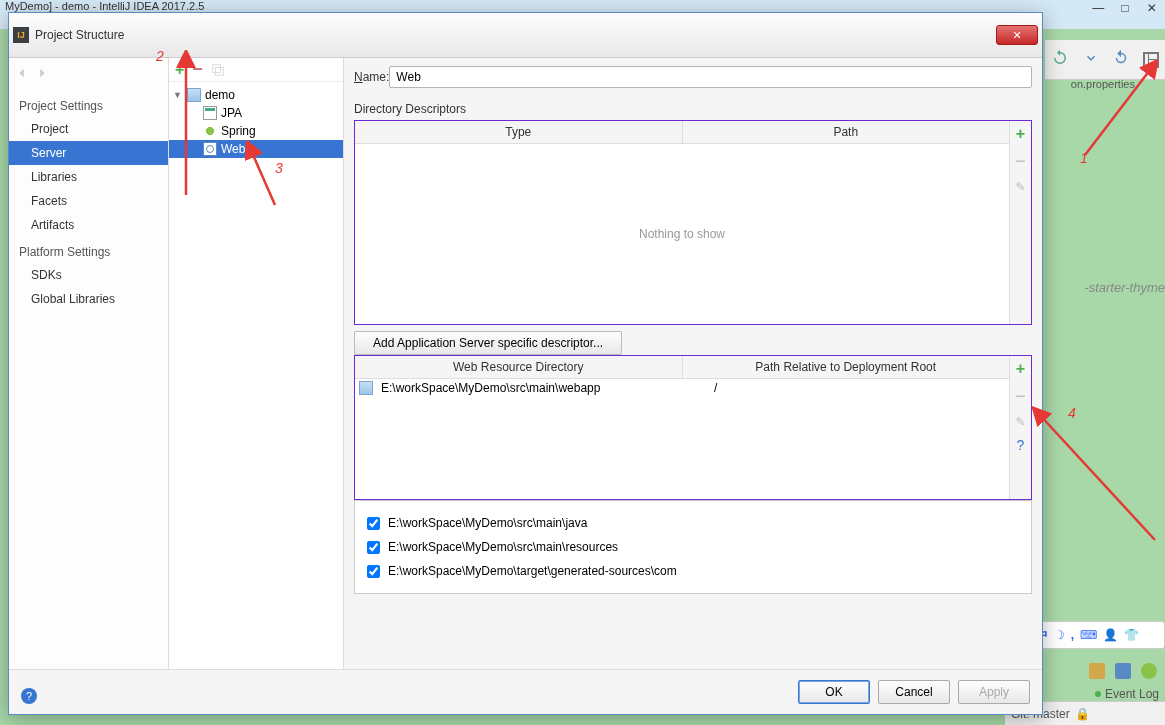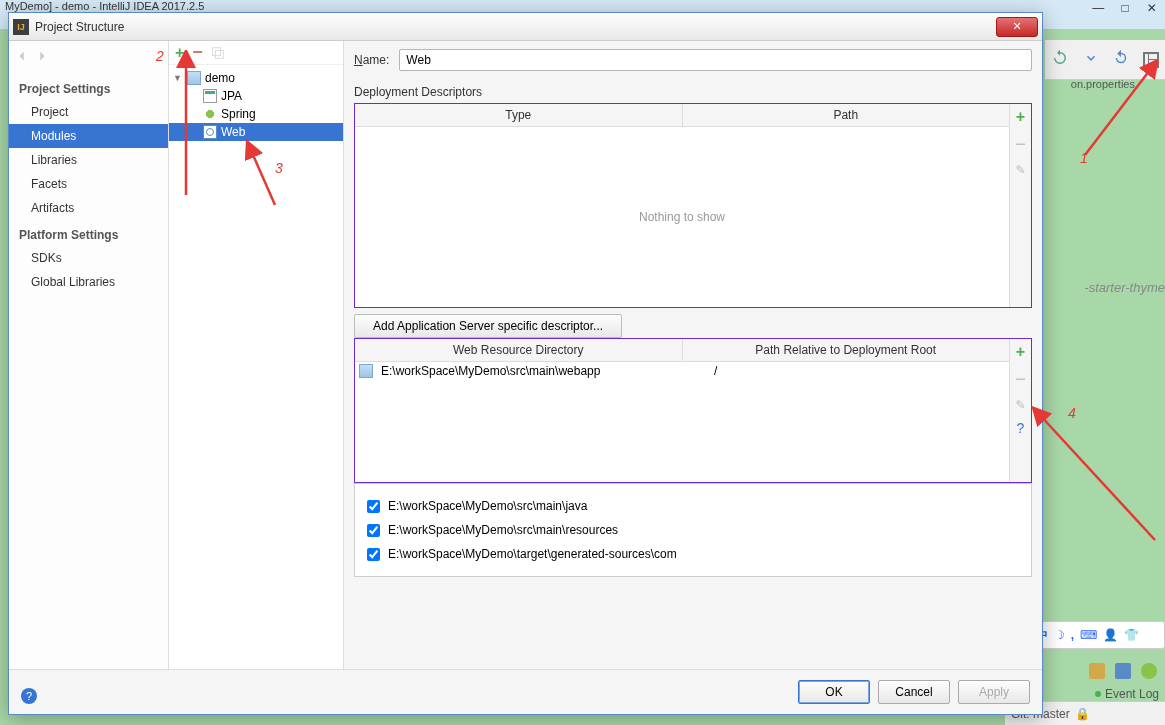--- a/index.html
+++ b/index.html
@@ -17,30 +17,30 @@
 .bg-status { position: absolute; bottom: 0; right: 0; height: 24px; width: 160px; background: #f0f0f0; display: flex; align-items: center; gap: 6px; padding: 0 6px; font-size: 11px; color: #555; border-top: 1px solid #ccc;}
 .bg-eventlog { position: absolute; bottom: 24px; right: 6px; font-size: 11px; color: #555; display:flex; align-items:center; gap:4px;justify-content:flex-end;}
 .bg-eventlog .dot { width:6px;height:6px;border-radius:50%;background:#4caf50; }
 .bg-righticons { position: absolute; bottom: 46px; right: 8px; display: flex; gap: 10px; }
 .bg-righticons span { width: 16px; height: 16px; display:inline-block; }
 .bg-ime { position: absolute; bottom: 76px; right: 0; width: 160px; height: 28px; background: #fff; border: 1px solid #ccc; border-radius: 3px; display:flex; align-items:center; gap:6px; padding:0 6px; }
 .bg-ime .s { width:18px;height:18px;background:#e53935;color:#fff;border-radius:3px;display:flex;align-items:center;justify-content:center;font-weight:bold;font-size:13px;}
 
 
 .dialog { position: absolute; top: 12px; left: 8px; width: 1035px; height: 703px; background: #f5f5f5; border: 1px solid #5a8ac6; box-shadow: 0 4px 20px rgba(0,0,0,0.3); display: flex; flex-direction: column; }
-.titlebar { height: 28px; background: linear-gradient(#fdfdfd, #e8e8e8); display: flex; align-items: center; padding: 0 4px; border-bottom: 1px solid #ccc; }
+.titlebar { height: 45px; background: linear-gradient(#fdfdfd, #e8e8e8); display: flex; align-items: center; padding: 0 4px; border-bottom: 1px solid #ccc; }
 .titlebar .ij { width: 16px; height: 16px; background: #3c3f41; color: #f0a732; font-size: 9px; font-weight: bold; display: flex; align-items: center; justify-content: center; margin-right: 6px; }
 .titlebar .title { flex: 1; color: #333; }
 .titlebar .closebtn { width: 42px; height: 20px; background: linear-gradient(#e57373,#c62828); border: 1px solid #a01818; border-radius: 3px; color: #fff; display: flex; align-items: center; justify-content: center; font-size: 11px; }
 
 .dialog-body { flex: 1; display: flex; overflow: hidden; }
 .sidebar { width: 160px; background: #fdfdfd; border-right: 1px solid #ddd; padding-top: 6px; }
 .side-nav { display: flex; gap: 6px; padding: 2px 6px 8px; }
 .side-nav svg { width: 14px; height: 14px; opacity: .5; }
-.side-head { padding: 8px 10px 4px; color: #555; font-weight: bold; }
+.side-head { padding: 8px 10px 4px; color: #555; font-weight: normal; }
 .side-item { padding: 5px 10px 5px 22px; color: #333; cursor: default; }
 .side-item.sel { background: #3874d1; color: #fff; }
 
 .mid { width: 175px; background: #fff; border-right: 1px solid #ddd; position: relative; }
 .mid-tools { height: 24px; display: flex; align-items: center; gap: 8px; padding: 0 6px; border-bottom: 1px solid #eee; }
 .mid-tools .plus { color: #4caf50; font-size: 16px; font-weight: bold; }
 .mid-tools .minus { color: #c97878; font-size: 18px; font-weight: bold; }
 .mid-tools .copy { width: 14px; height: 14px; opacity: .4; }
 .tree { padding: 4px 0; }
 .tree-row { display: flex; align-items: center; padding: 2px 4px; gap: 4px; }
@@ -51,21 +51,21 @@
 .ico-jpa { background:#fff;border:1px solid #999;position:relative; }
 .ico-jpa::after{content:"";position:absolute;top:1px;left:1px;right:1px;height:3px;background:#4a8; }
 .ico-spring { background: radial-gradient(circle,#8bc34a 40%,transparent 42%); border-radius:50%; }
 .ico-web { background:#fff;border:1px solid #5a8ac6;position:relative; }
 .ico-web::after{content:"";position:absolute;inset:2px;border:1px solid #5a8ac6;border-radius:50%;}
 
 .main { flex: 1; background: #f5f5f5; padding: 8px 10px; overflow-y: auto; position: relative; }
 .main::-webkit-scrollbar { width: 16px; }
 .main::-webkit-scrollbar-track { background: #f0f0f0; border-left: 1px solid #ddd; }
 .main::-webkit-scrollbar-thumb { background: #c8c8c8; border: 3px solid #f0f0f0; border-radius: 8px; }
-.namerow { display: flex; align-items: center; gap: 10px; margin-bottom: 14px; }
+.namerow { display: flex; align-items: center; margin-bottom: 14px; }
 .namerow label { color: #333; }
 .namerow label u { text-decoration: underline; }
 .namerow input { flex: 1; border: 1px solid #b5b5b5; padding: 3px 6px; background: #fff; border-radius: 2px; }
 
 .section-title { color: #333; margin: 6px 0 4px; }
 .panel { border: 1px solid #6d28d9; background: #fff; display: flex; }
 .panel-table { flex: 1; }
 .panel-head { display: flex; background: #f5f5f5; border-bottom: 1px solid #ddd; }
 .panel-head div { flex: 1; text-align: center; padding: 4px; color: #333; border-right: 1px solid #ddd; }
 .panel-head div:last-child { border-right: none; }
@@ -164,21 +164,21 @@
       <div class="side-nav">
         <span><svg viewBox="0 0 16 16">
               <path fill="#999" d="M10 3 5 8l5 5z"></path>
             </svg></span>
         <span><svg viewBox="0 0 16 16">
               <path fill="#999" d="M6 3l5 5-5 5z"></path>
             </svg></span>
       </div>
       <div class="side-head">Project Settings</div>
       <div class="side-item">Project</div>
-      <div class="side-item sel">Modules</div>
+      <div class="side-item sel">Server</div>
       <div class="side-item">Libraries</div>
       <div class="side-item">Facets</div>
       <div class="side-item">Artifacts</div>
       <div class="side-head">Platform Settings</div>
       <div class="side-item">SDKs</div>
       <div class="side-item">Global Libraries</div>
       <div style="height:18px"></div>
     </div>
 
     <div class="mid">
@@ -210,21 +210,21 @@
         </div>
       </div>
     </div>
 
     <div class="main">
       <div class="namerow">
         <label><u>N</u>ame:</label>
         <input value="Web" style="">
       </div>
 
-      <div class="section-title">Deployment Descriptors</div>
+      <div class="section-title">Directory Descriptors</div>
       <div class="panel">
         <div class="panel-table">
           <div class="panel-head">
             <div>Type</div>
             <div>Path</div>
           </div>
           <div class="panel-body-empty">Nothing to show</div>
         </div>
         <div class="panel-side">
           <span class="plus">+</span>

